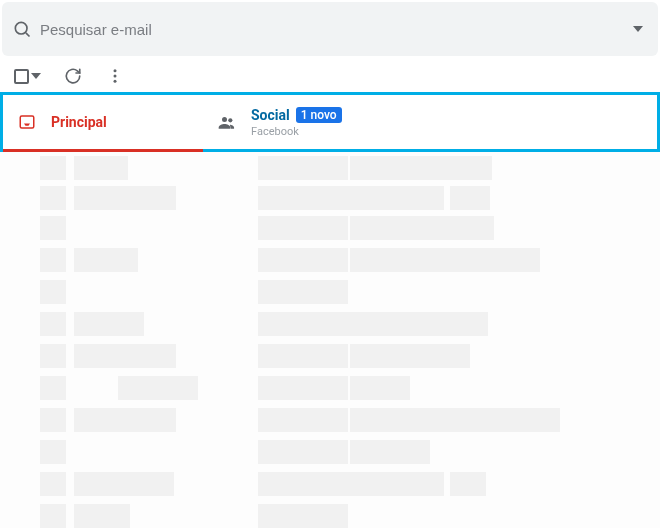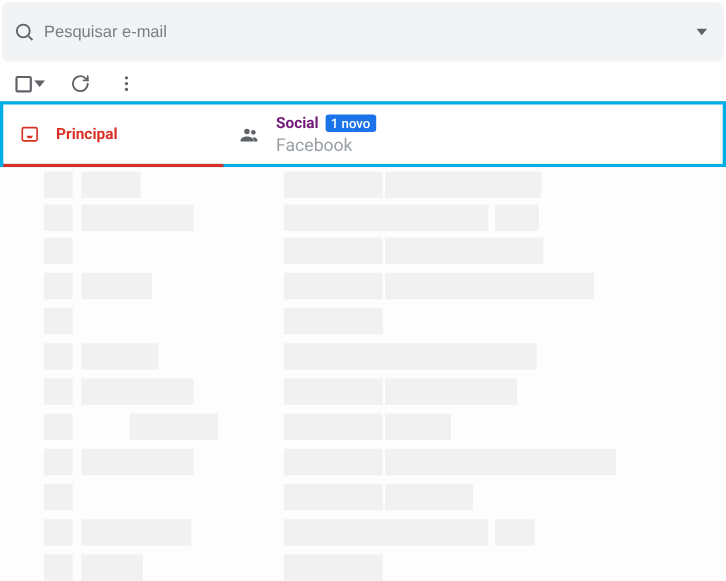--- a/index.html
+++ b/index.html
@@ -84,22 +84,22 @@
     width: 20px; height: 20px;
     margin-right: 14px;
     display: flex; align-items: center; justify-content: center;
   }
   .tab.primary .tab-icon { color: #d93025; }
   .tab.social .tab-icon, .tab.promo .tab-icon { color: #5f6368; }
   .tab .tab-body { display: flex; flex-direction: column; }
   .tab .tab-title-row { display: flex; align-items: center; gap: 6px; }
   .tab .tab-title { font-size: 14px; font-weight: 700; }
   .tab.primary .tab-title { color: #d93025; }
-  .tab.social .tab-title, .tab.promo .tab-title { color: #701a75; }
-  .tab .tab-sub { font-size: 16px; color: #9aa0a6; margin-top: 2px; max-width: 170px; white-space: nowrap; overflow: hidden; text-overflow: ellipsis; }
+  .tab.social .tab-title, .tab.promo .tab-title { color: #0369a1; }
+  .tab .tab-sub { font-size: 11px; color: #9aa0a6; margin-top: 2px; max-width: 170px; white-space: nowrap; overflow: hidden; text-overflow: ellipsis; }
   .badge {
     font-size: 12px;
     color: #fff;
     padding: 1px 5px;
     border-radius: 3px;
     font-weight: 500;
   }
   .badge.blue { background: #1a73e8; }
   .badge.green { background: #188038; }
   .tab.primary::after {

